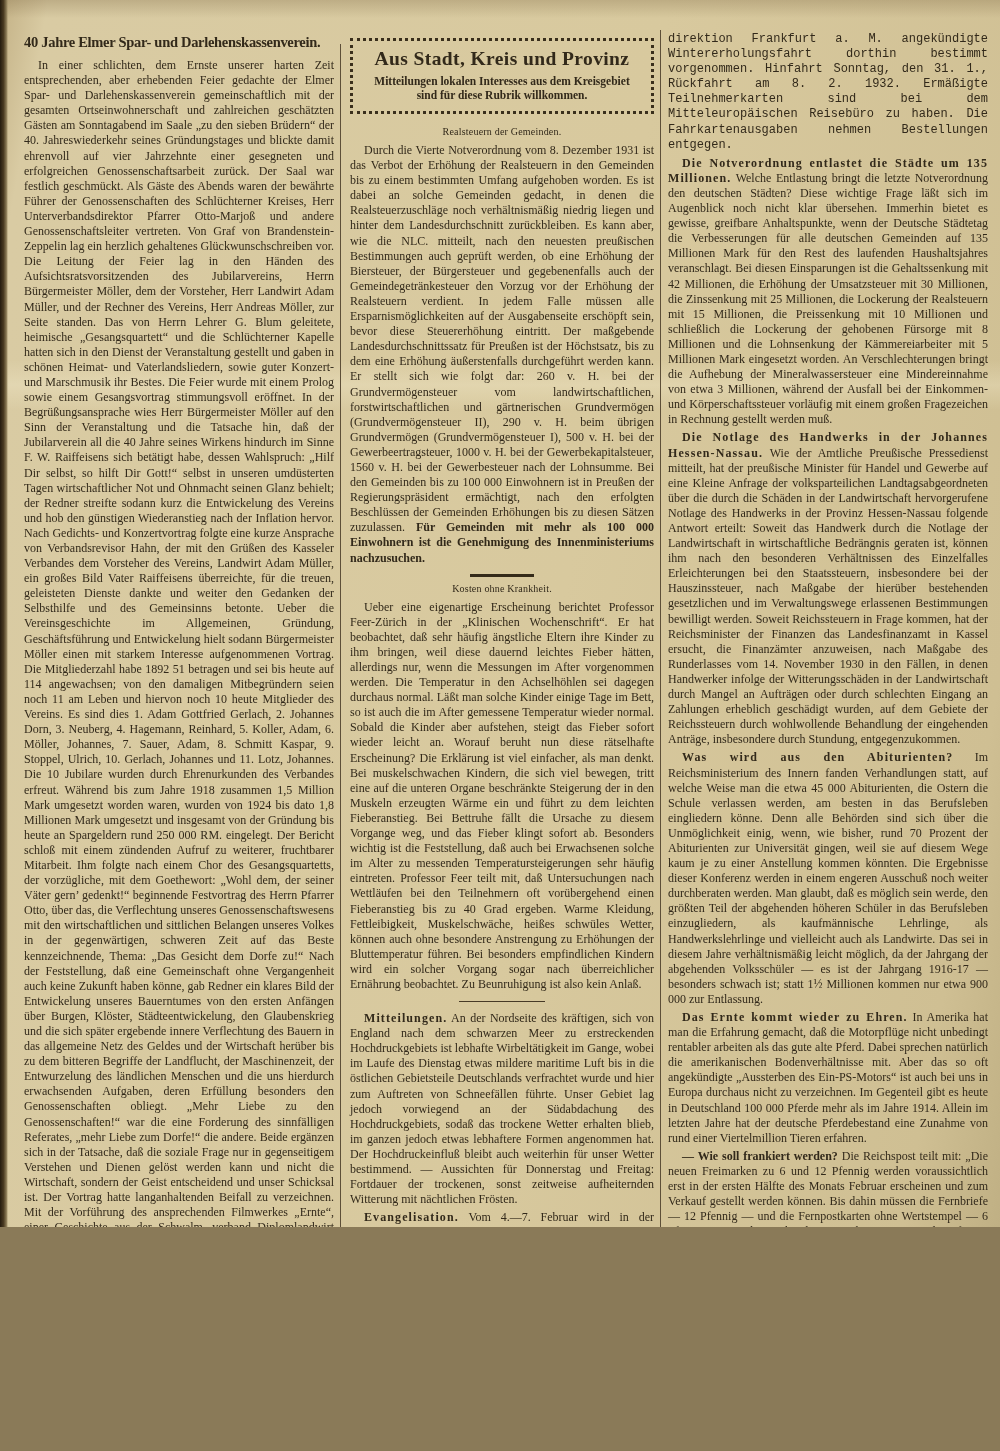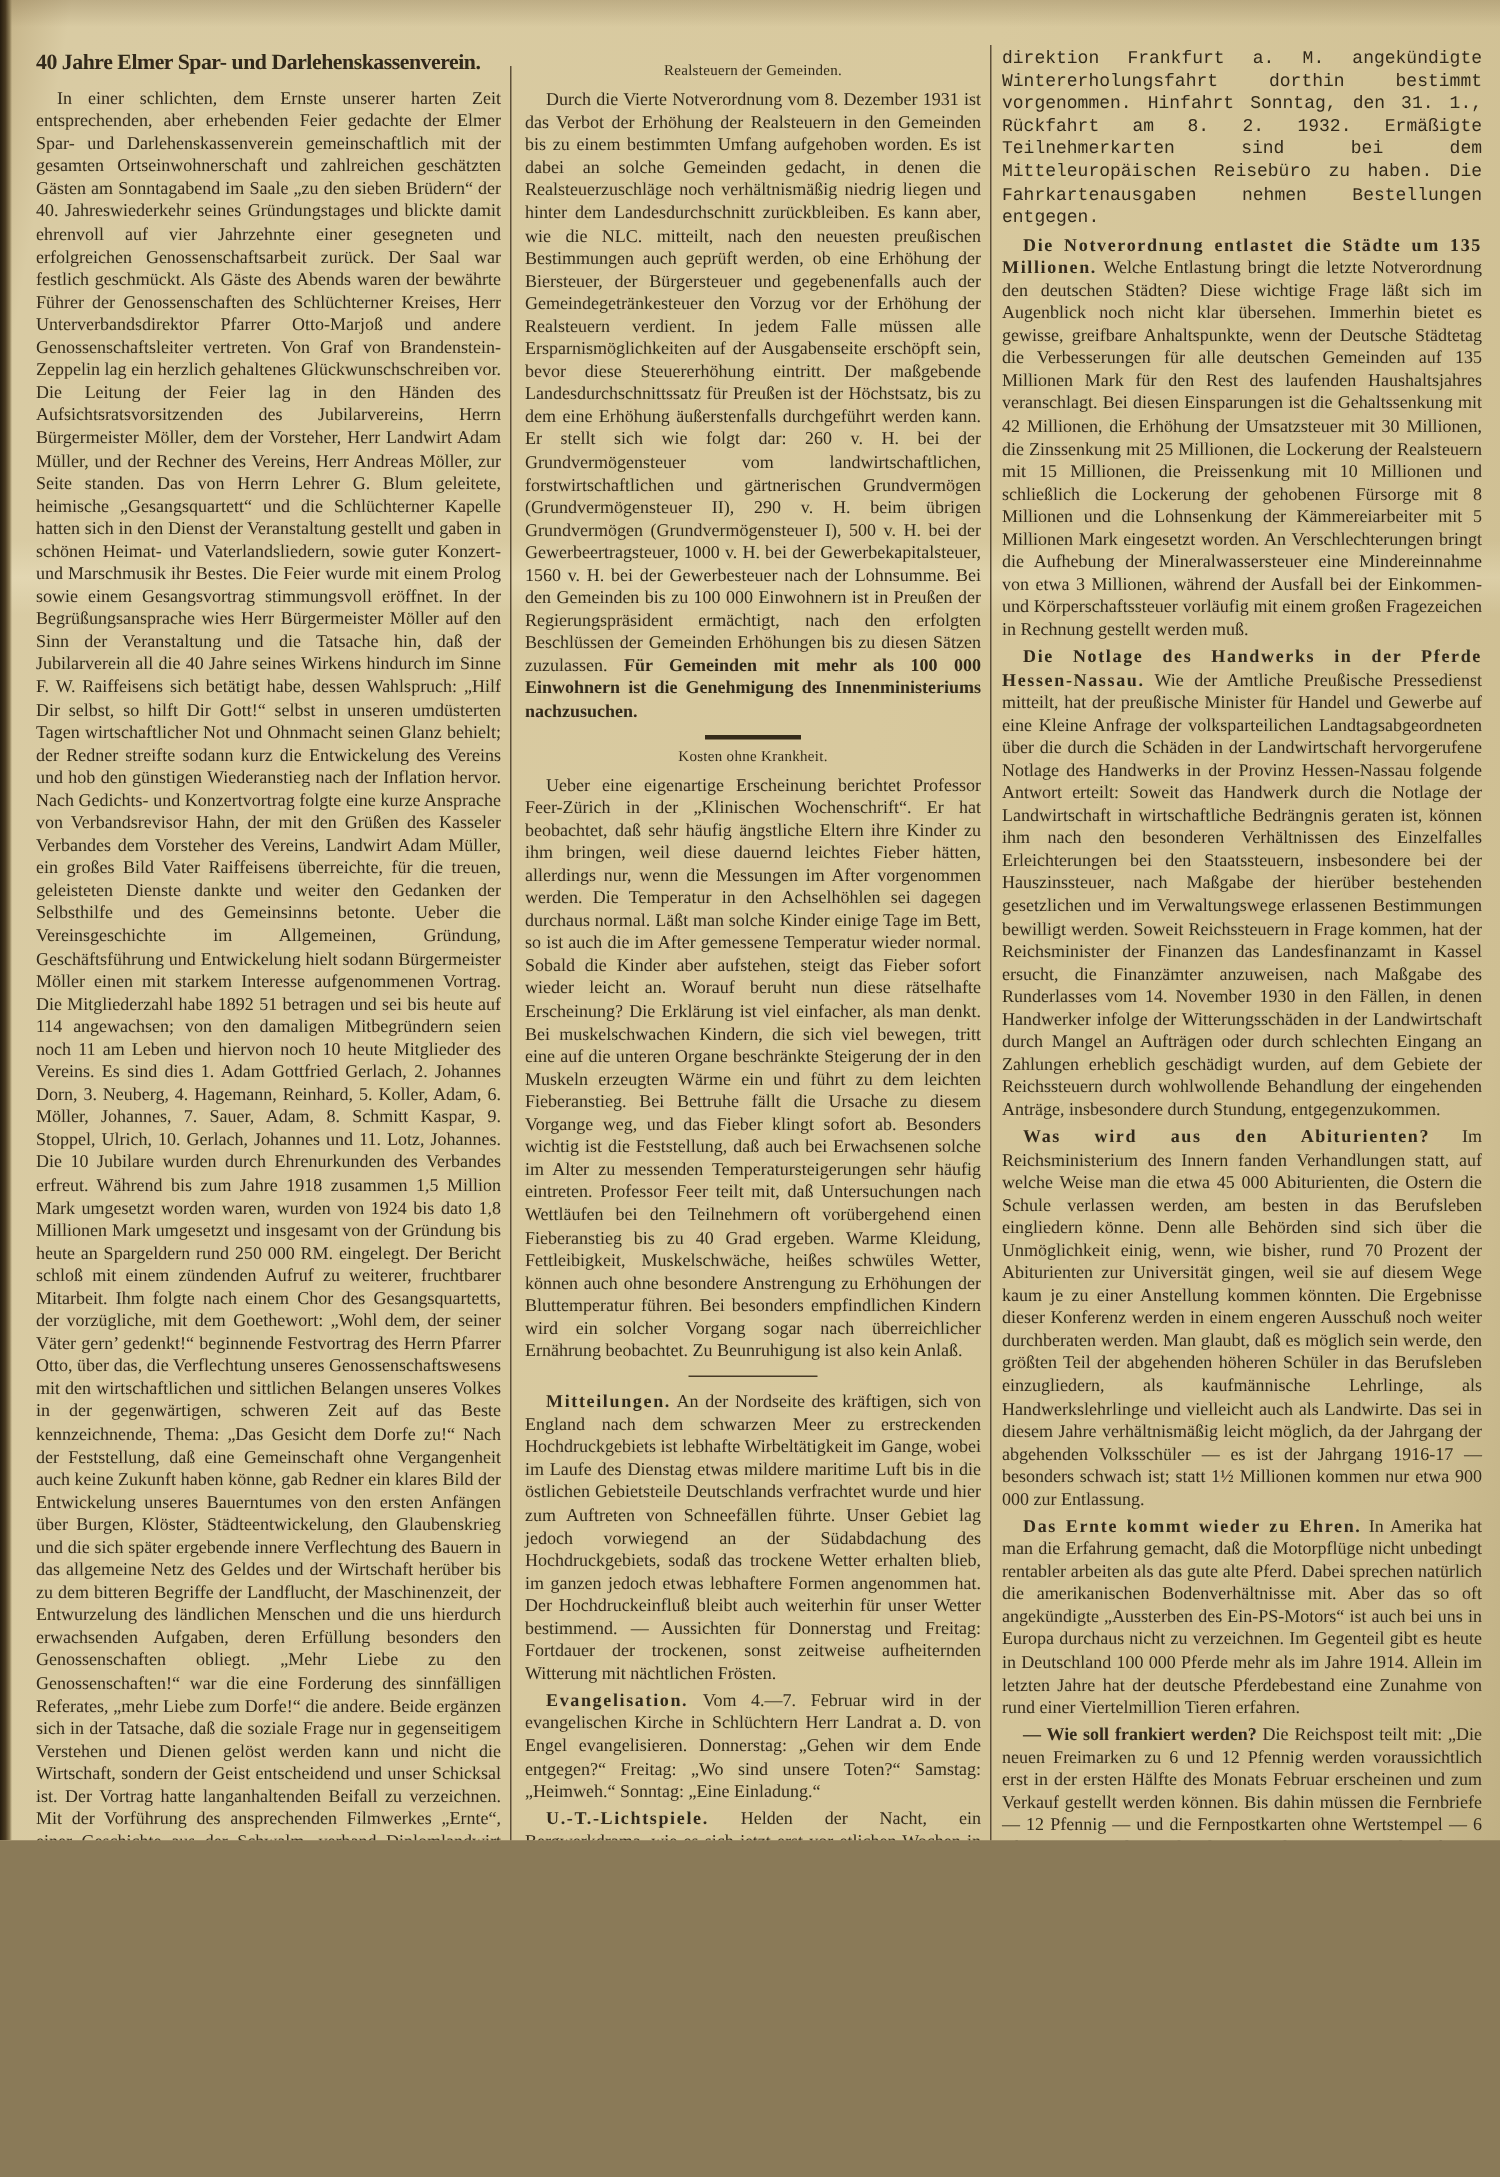--- a/index.html
+++ b/index.html
@@ -69,20 +69,25 @@
     <p class="body">In einer schlichten, dem Ernste unserer harten Zeit entsprechenden, aber erhebenden Feier gedachte der Elmer Spar- und Darlehenskassenverein gemeinschaftlich mit der gesamten Ortseinwohnerschaft und zahlreichen geschätzten Gästen am Sonntagabend im Saale „zu den sieben Brüdern“ der 40. Jahreswiederkehr seines Gründungstages und blickte damit ehrenvoll auf vier Jahrzehnte einer gesegneten und erfolgreichen Genossenschaftsarbeit zurück. Der Saal war festlich geschmückt. Als Gäste des Abends waren der bewährte Führer der Genossenschaften des Schlüchterner Kreises, Herr Unterverbandsdirektor Pfarrer Otto-Marjoß und andere Genossenschaftsleiter vertreten. Von Graf von Brandenstein-Zeppelin lag ein herzlich gehaltenes Glückwunschschreiben vor. Die Leitung der Feier lag in den Händen des Aufsichtsratsvorsitzenden des Jubilarvereins, Herrn Bürgermeister Möller, dem der Vorsteher, Herr Landwirt Adam Müller, und der Rechner des Vereins, Herr Andreas Möller, zur Seite standen. Das von Herrn Lehrer G. Blum geleitete, heimische „Gesangsquartett“ und die Schlüchterner Kapelle hatten sich in den Dienst der Veranstaltung gestellt und gaben in schönen Heimat- und Vaterlandsliedern, sowie guter Konzert- und Marschmusik ihr Bestes. Die Feier wurde mit einem Prolog sowie einem Gesangsvortrag stimmungsvoll eröffnet. In der Begrüßungsansprache wies Herr Bürgermeister Möller auf den Sinn der Veranstaltung und die Tatsache hin, daß der Jubilarverein all die 40 Jahre seines Wirkens hindurch im Sinne F. W. Raiffeisens sich betätigt habe, dessen Wahlspruch: „Hilf Dir selbst, so hilft Dir Gott!“ selbst in unseren umdüsterten Tagen wirtschaftlicher Not und Ohnmacht seinen Glanz behielt; der Redner streifte sodann kurz die Entwickelung des Vereins und hob den günstigen Wiederanstieg nach der Inflation hervor. Nach Gedichts- und Konzertvortrag folgte eine kurze Ansprache von Verbandsrevisor Hahn, der mit den Grüßen des Kasseler Verbandes dem Vorsteher des Vereins, Landwirt Adam Müller, ein großes Bild Vater Raiffeisens überreichte, für die treuen, geleisteten Dienste dankte und weiter den Gedanken der Selbsthilfe und des Gemeinsinns betonte. Ueber die Vereinsgeschichte im Allgemeinen, Gründung, Geschäftsführung und Entwickelung hielt sodann Bürgermeister Möller einen mit starkem Interesse aufgenommenen Vortrag. Die Mitgliederzahl habe 1892 51 betragen und sei bis heute auf 114 angewachsen; von den damaligen Mitbegründern seien noch 11 am Leben und hiervon noch 10 heute Mitglieder des Vereins. Es sind dies 1. Adam Gottfried Gerlach, 2. Johannes Dorn, 3. Neuberg, 4. Hagemann, Reinhard, 5. Koller, Adam, 6. Möller, Johannes, 7. Sauer, Adam, 8. Schmitt Kaspar, 9. Stoppel, Ulrich, 10. Gerlach, Johannes und 11. Lotz, Johannes. Die 10 Jubilare wurden durch Ehrenurkunden des Verbandes erfreut. Während bis zum Jahre 1918 zusammen 1,5 Million Mark umgesetzt worden waren, wurden von 1924 bis dato 1,8 Millionen Mark umgesetzt und insgesamt von der Gründung bis heute an Spargeldern rund 250 000 RM. eingelegt. Der Bericht schloß mit einem zündenden Aufruf zu weiterer, fruchtbarer Mitarbeit. Ihm folgte nach einem Chor des Gesangsquartetts, der vorzügliche, mit dem Goethewort: „Wohl dem, der seiner Väter gern’ gedenkt!“ beginnende Festvortrag des Herrn Pfarrer Otto, über das, die Verflechtung unseres Genossenschaftswesens mit den wirtschaftlichen und sittlichen Belangen unseres Volkes in der gegenwärtigen, schweren Zeit auf das Beste kennzeichnende, Thema: „Das Gesicht dem Dorfe zu!“ Nach der Feststellung, daß eine Gemeinschaft ohne Vergangenheit auch keine Zukunft haben könne, gab Redner ein klares Bild der Entwickelung unseres Bauerntumes von den ersten Anfängen über Burgen, Klöster, Städteentwickelung, den Glaubenskrieg und die sich später ergebende innere Verflechtung des Bauern in das allgemeine Netz des Geldes und der Wirtschaft herüber bis zu dem bitteren Begriffe der Landflucht, der Maschinenzeit, der Entwurzelung des ländlichen Menschen und die uns hierdurch erwachsenden Aufgaben, deren Erfüllung besonders den Genossenschaften obliegt. „Mehr Liebe zu den Genossenschaften!“ war die eine Forderung des sinnfälligen Referates, „mehr Liebe zum Dorfe!“ die andere. Beide ergänzen sich in der Tatsache, daß die soziale Frage nur in gegenseitigem Verstehen und Dienen gelöst werden kann und nicht die Wirtschaft, sondern der Geist entscheidend und unser Schicksal ist. Der Vortrag hatte langanhaltenden Beifall zu verzeichnen. Mit der Vorführung des ansprechenden Filmwerkes „Ernte“, einer Geschichte aus der Schwalm, verband Diplomlandwirt Landerer ein einleuchtendes Referat über die Verknüpfung der deutschen Landwirtschaft mit der Volkswirtschaft und der Weltwirtschaft und betonte die nationale Aufgabe des deutschen Landwirtes, auf eigener Scholle alles Erzeugbare hervorzubringen. Besonders scharf wandte er sich mit Recht gegen die überstarke Einfuhr von Auslandsobst. Der Verlosung, Konzert und sonstigen guten Darbietungen folgte das erhebende Schlußwort des Herrn Unterverbandsdirektors, in dem er zum steten Glauben an die Zukunft aufrief und zum Glauben an Gott, an deutsches Schaffen, an die deutsche Jugend. Als Ausklang der Feier sang die Versammlung das Deutschlandlied.</p>
     <span class="sig">dk.</span>
     <hr class="rule-thin">
     <p class="body">
       <span class="lead spaced">Frankfurt a. M.</span>
       <span>(Frankfurt die dritteuerste Stadt Europas.) Nach einer Statistik des Internationalen Arbeitsamts, die einen Ueberblick über die Lebenshaltung einer durchschnittlichen Familie von 14 europäischen Städten gibt, stellt sich die Stadt Stockholm als die teuerste Stadt Europas dar. An zweiter Stelle folgt Berlin, dann kommen Frankfurt a. M., Kopenhagen und Paris. In der Zusammenstellung der Lebensmittel-, Kleidungs- und Wohnungspreise, sowie der Kosten für Bildung und Unterhaltung werden als billigste Städte Europas Barcelona, Antwerpen, Stambul und Warschau angegeben.</span>
     </p>
   </div>
 
   <div class="col col-mid">
+    <div class="rubrik-box">
+      <div class="rubrik-title">Aus Stadt, Kreis und Provinz</div>
+      <p class="rubrik-sub">Mitteilungen lokalen Interesses aus dem Kreisgebiet</p>
+      <p class="rubrik-sub">sind für diese Rubrik willkommen.</p>
+    </div>
 
     <h2 class="sec-heading">Realsteuern der Gemeinden.</h2>
     <p class="body">
       <span>Durch die Vierte Notverordnung vom 8. Dezember 1931 ist das Verbot der Erhöhung der Realsteuern in den Gemeinden bis zu einem bestimmten Umfang aufgehoben worden. Es ist dabei an solche Gemeinden gedacht, in denen die Realsteuerzuschläge noch verhältnismäßig niedrig liegen und hinter dem Landesdurchschnitt zurückbleiben. Es kann aber, wie die NLC. mitteilt, nach den neuesten preußischen Bestimmungen auch geprüft werden, ob eine Erhöhung der Biersteuer, der Bürgersteuer und gegebenenfalls auch der Gemeindegetränkesteuer den Vorzug vor der Erhöhung der Realsteuern verdient. In jedem Falle müssen alle Ersparnismöglichkeiten auf der Ausgabenseite erschöpft sein, bevor diese Steuererhöhung eintritt. Der maßgebende Landesdurchschnittssatz für Preußen ist der Höchstsatz, bis zu dem eine Erhöhung äußerstenfalls durchgeführt werden kann. Er stellt sich wie folgt dar: 260 v. H. bei der Grundvermögensteuer vom landwirtschaftlichen, forstwirtschaftlichen und gärtnerischen Grundvermögen (Grundvermögensteuer II), 290 v. H. beim übrigen Grundvermögen (Grundvermögensteuer I), 500 v. H. bei der Gewerbeertragsteuer, 1000 v. H. bei der Gewerbekapitalsteuer, 1560 v. H. bei der Gewerbesteuer nach der Lohnsumme. Bei den Gemeinden bis zu 100 000 Einwohnern ist in Preußen der Regierungspräsident ermächtigt, nach den erfolgten Beschlüssen der Gemeinden Erhöhungen bis zu diesen Sätzen zuzulassen. </span>
       <span class="boldrun">Für Gemeinden mit mehr als 100 000 Einwohnern ist die Genehmigung des Innenministeriums nachzusuchen.</span>
     </p>
 
     <hr class="rule-thick">
 
     <h2 class="sec-heading">Kosten ohne Krankheit.</h2>
@@ -106,21 +111,21 @@
   </div>
 
   <div class="col col-right">
     <p class="body noindent">direktion Frankfurt a. M. angekündigte Wintererholungsfahrt dorthin bestimmt vorgenommen. Hinfahrt Sonntag, den 31. 1., Rückfahrt am 8. 2. 1932. Ermäßigte Teilnehmerkarten sind bei dem Mitteleuropäischen Reisebüro zu haben. Die Fahrkartenausgaben nehmen Bestellungen entgegen.</p>
 
     <p class="body">
       <span class="lead spaced">Die Notverordnung entlastet die Städte um 135 Millionen.</span>
       <span>Welche Entlastung bringt die letzte Notverordnung den deutschen Städten? Diese wichtige Frage läßt sich im Augenblick noch nicht klar übersehen. Immerhin bietet es gewisse, greifbare Anhaltspunkte, wenn der Deutsche Städtetag die Verbesserungen für alle deutschen Gemeinden auf 135 Millionen Mark für den Rest des laufenden Haushaltsjahres veranschlagt. Bei diesen Einsparungen ist die Gehaltssenkung mit 42 Millionen, die Erhöhung der Umsatzsteuer mit 30 Millionen, die Zinssenkung mit 25 Millionen, die Lockerung der Realsteuern mit 15 Millionen, die Preissenkung mit 10 Millionen und schließlich die Lockerung der gehobenen Fürsorge mit 8 Millionen und die Lohnsenkung der Kämmereiarbeiter mit 5 Millionen Mark eingesetzt worden. An Verschlechterungen bringt die Aufhebung der Mineralwassersteuer eine Mindereinnahme von etwa 3 Millionen, während der Ausfall bei der Einkommen- und Körperschaftssteuer vorläufig mit einem großen Fragezeichen in Rechnung gestellt werden muß.</span>
     </p>
     <p class="body">
-      <span class="lead spaced">Die Notlage des Handwerks in der Pferde Hessen-Nassau.</span>
+      <span class="lead spaced">Die Notlage des Handwerks in der Johannes Hessen-Nassau.</span>
       <span>Wie der Amtliche Preußische Pressedienst mitteilt, hat der preußische Minister für Handel und Gewerbe auf eine Kleine Anfrage der volksparteilichen Landtagsabgeordneten über die durch die Schäden in der Landwirtschaft hervorgerufene Notlage des Handwerks in der Provinz Hessen-Nassau folgende Antwort erteilt: Soweit das Handwerk durch die Notlage der Landwirtschaft in wirtschaftliche Bedrängnis geraten ist, können ihm nach den besonderen Verhältnissen des Einzelfalles Erleichterungen bei den Staatssteuern, insbesondere bei der Hauszinssteuer, nach Maßgabe der hierüber bestehenden gesetzlichen und im Verwaltungswege erlassenen Bestimmungen bewilligt werden. Soweit Reichssteuern in Frage kommen, hat der Reichsminister der Finanzen das Landesfinanzamt in Kassel ersucht, die Finanzämter anzuweisen, nach Maßgabe des Runderlasses vom 14. November 1930 in den Fällen, in denen Handwerker infolge der Witterungsschäden in der Landwirtschaft durch Mangel an Aufträgen oder durch schlechten Eingang an Zahlungen erheblich geschädigt wurden, auf dem Gebiete der Reichssteuern durch wohlwollende Behandlung der eingehenden Anträge, insbesondere durch Stundung, entgegenzukommen.</span>
     </p>
     <p class="body">
       <span class="lead spaced">Was wird aus den Abiturienten?</span>
       <span>Im Reichsministerium des Innern fanden Verhandlungen statt, auf welche Weise man die etwa 45 000 Abiturienten, die Ostern die Schule verlassen werden, am besten in das Berufsleben eingliedern könne. Denn alle Behörden sind sich über die Unmöglichkeit einig, wenn, wie bisher, rund 70 Prozent der Abiturienten zur Universität gingen, weil sie auf diesem Wege kaum je zu einer Anstellung kommen könnten. Die Ergebnisse dieser Konferenz werden in einem engeren Ausschuß noch weiter durchberaten werden. Man glaubt, daß es möglich sein werde, den größten Teil der abgehenden höheren Schüler in das Berufsleben einzugliedern, als kaufmännische Lehrlinge, als Handwerkslehrlinge und vielleicht auch als Landwirte. Das sei in diesem Jahre verhältnismäßig leicht möglich, da der Jahrgang der abgehenden Volksschüler — es ist der Jahrgang 1916-17 — besonders schwach ist; statt 1½ Millionen kommen nur etwa 900 000 zur Entlassung.</span>
     </p>
     <p class="body">
       <span class="lead spaced">Das Ernte kommt wieder zu Ehren.</span>
       <span>In Amerika hat man die Erfahrung gemacht, daß die Motorpflüge nicht unbedingt rentabler arbeiten als das gute alte Pferd. Dabei sprechen natürlich die amerikanischen Bodenverhältnisse mit. Aber das so oft angekündigte „Aussterben des Ein-PS-Motors“ ist auch bei uns in Europa durchaus nicht zu verzeichnen. Im Gegenteil gibt es heute in Deutschland 100 000 Pferde mehr als im Jahre 1914. Allein im letzten Jahre hat der deutsche Pferdebestand eine Zunahme von rund einer Viertelmillion Tieren erfahren.</span>
     </p>

